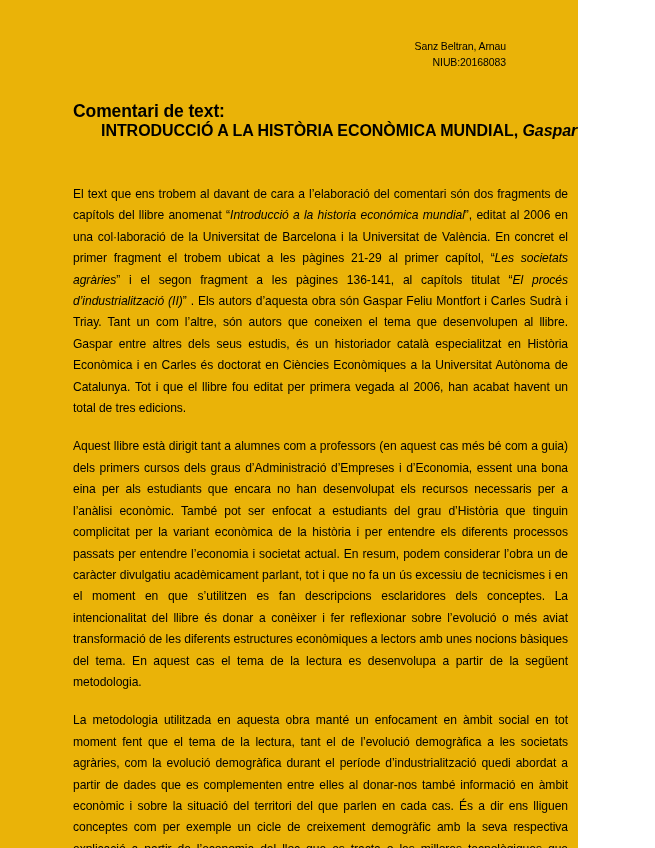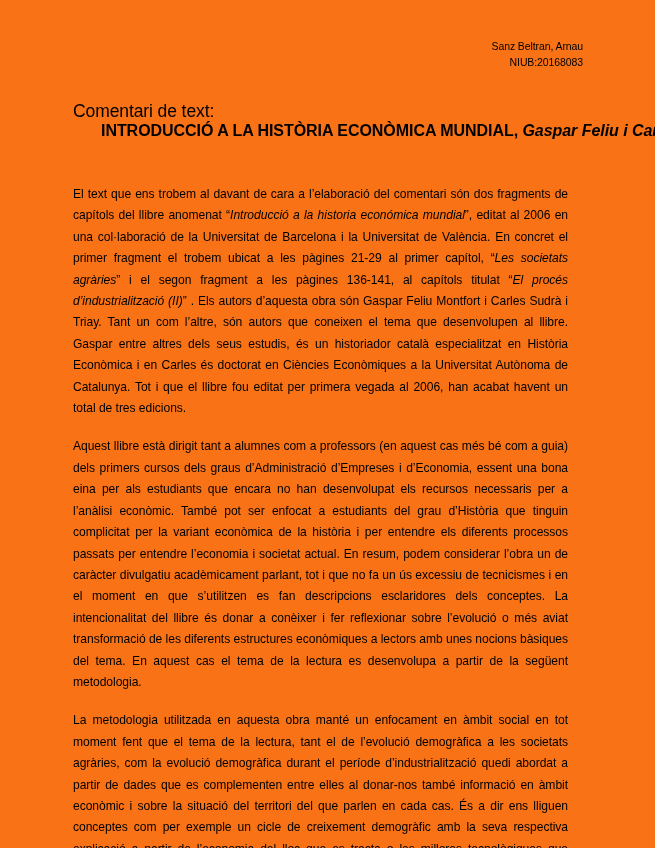--- a/index.html
+++ b/index.html
@@ -2,23 +2,23 @@
 <html><head>
 <meta charset="utf-8">
 <style>
   html, body {
     margin: 0;
     padding: 0;
     background: #ffffff;
   }
   .page {
     position: relative;
-    width: 655px;
+    width: 578px;
     height: 848px;
-    background: #f97316;
+    background: #eab308;
     overflow: hidden;
     font-family: "Liberation Sans", sans-serif;
     color: #000000;
     box-sizing: border-box;
   }
   .header-block {
     position: absolute;
     top: 38px;
     right: 72px;
     text-align: right;
@@ -28,21 +28,21 @@
   }
   .header-line {
     display: block;
     white-space: nowrap;
   }
   .doc-title {
     position: absolute;
     top: 89px;
     left: 73px;
     font-size: 17.5px;
-    font-weight: normal;
+    font-weight: bold;
     letter-spacing: -0.1px;
     white-space: nowrap;
   }
   .doc-subtitle {
     position: absolute;
     top: 122px;
     left: 73px;
     font-size: 16px;
     font-weight: bold;
     letter-spacing: -0.05px;

